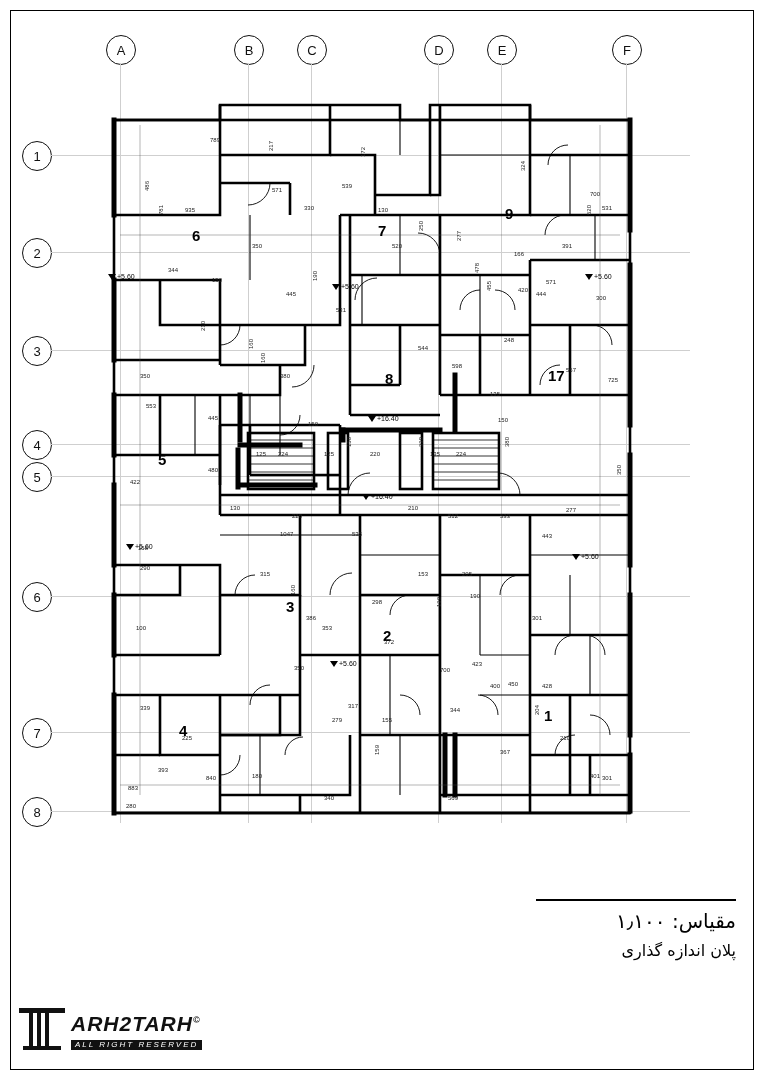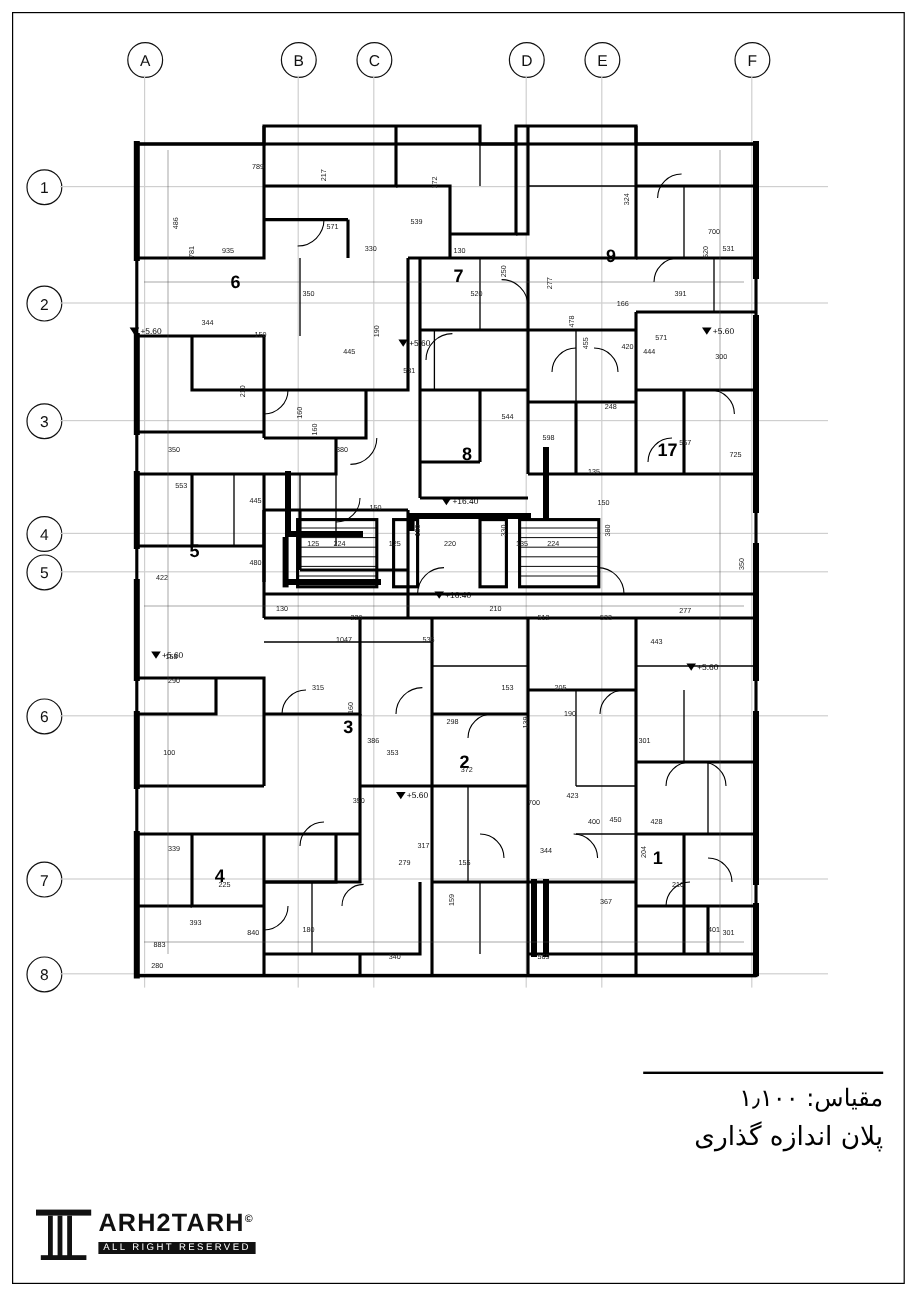--- a/index.html
+++ b/index.html
@@ -26,24 +26,24 @@
   .dim{position:absolute;font-size:6px;color:#222;letter-spacing:0;}
   .dimv{position:absolute;font-size:6px;color:#222;transform-origin:left top;transform:rotate(-90deg);}
   .lvl{position:absolute;font-size:7px;color:#000;white-space:nowrap;}
   .lvl .tri{display:inline-block;width:0;height:0;border-left:4px solid transparent;border-right:4px solid transparent;border-top:6px solid #000;vertical-align:middle;margin-right:1px;}
 
   
   .title-block{position:absolute;right:28px;bottom:120px;text-align:right;direction:rtl;}
   .t1{font-size:24px;color:#000;font-family:"DejaVu Sans",sans-serif;}
   .rule{height:2px;background:#000;margin:6px 0 8px auto;width:200px;}
   .t2{font-size:20px;color:#000;font-family:"DejaVu Sans",sans-serif;margin-bottom:8px;}
-  .t3{font-size:22px;color:#000;font-family:"DejaVu Sans",sans-serif;}
-
-  
-  .logo{position:absolute;left:30px;bottom:30px;display:flex;align-items:center;gap:6px;}
+  .t3{font-size:16px;color:#000;font-family:"DejaVu Sans",sans-serif;}
+
+  
+  .logo{position:absolute;left:19px;bottom:30px;display:flex;align-items:flex-end;gap:6px;font-style:italic;}
   .logo .mark{width:46px;height:46px;position:relative;}
   .logo .mark .top{position:absolute;left:0;top:4px;width:46px;height:5px;background:#111;}
   .logo .mark .l1{position:absolute;left:10px;top:9px;width:4px;height:34px;background:#111;}
   .logo .mark .l2{position:absolute;left:18px;top:9px;width:4px;height:34px;background:#111;}
   .logo .mark .l3{position:absolute;left:26px;top:9px;width:4px;height:34px;background:#111;}
   .logo .mark .base{position:absolute;left:4px;bottom:0;width:38px;height:4px;background:#111;}
   .logo .txt{line-height:1;}
   .logo .brand{font-size:21px;font-weight:bold;letter-spacing:1px;color:#111;}
   .logo .brand sup{font-size:9px;vertical-align:super;}
   .logo .sub{font-size:8px;letter-spacing:2px;color:#fff;background:#111;padding:1px 4px;display:inline-block;margin-top:2px;}

